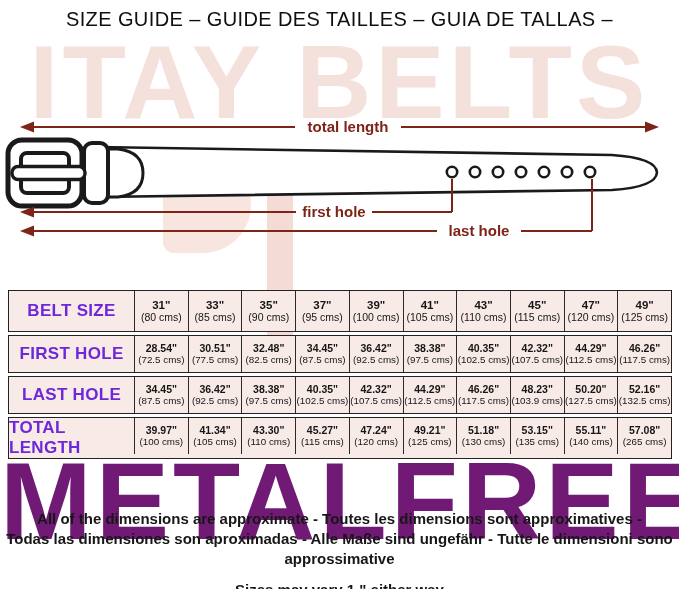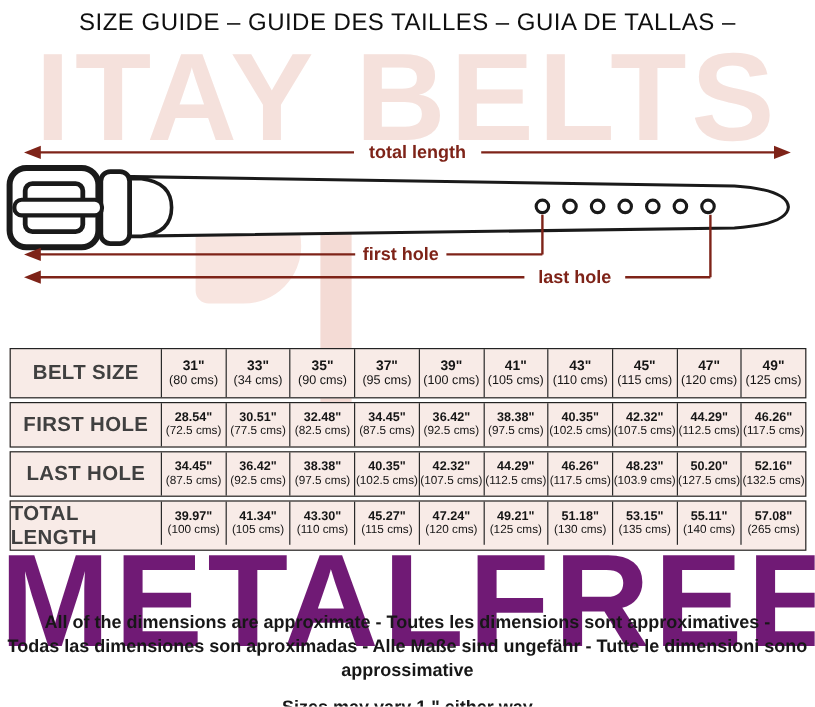--- a/index.html
+++ b/index.html
@@ -22,21 +22,21 @@
   
   .diagram{position:absolute;left:0;top:105px;width:679px;height:150px;z-index:2;}
   .diagram text{font-family:"Liberation Sans",sans-serif;font-weight:700;font-size:15px;}
   
   .size-table{position:absolute;left:8px;top:290px;width:664px;z-index:2;}
   .t-row{display:grid;grid-template-columns:125px repeat(10,1fr);
       border:1.6px solid #232323;background:#f8ebe7;margin-bottom:3px;box-sizing:border-box;}
   .t-row.header-row .t-cell{height:40px;}
   .t-row.data-row .t-cell{height:36px;}
   .t-label{display:flex;align-items:center;justify-content:center;
-      font-size:17px;font-weight:700;letter-spacing:.3px;color:#404040;}
+      font-size:17px;font-weight:700;letter-spacing:.3px;color:#6d28d9;}
   .t-cell{border-left:1.4px solid #2a2a2a;display:flex;flex-direction:column;
       align-items:center;justify-content:center;text-align:center;box-sizing:border-box;}
   .t-cell .v{font-size:10.5px;font-weight:700;line-height:12px;color:#151515;}
   .t-cell .u{font-size:9.8px;font-weight:400;line-height:12px;color:#151515;white-space:nowrap;}
   .header-row .v{font-size:11.5px;}
   .header-row .u{font-size:10.5px;}
   
   .footer{position:absolute;left:0;top:509px;width:100%;text-align:center;z-index:2;
       font-size:15px;font-weight:700;line-height:20px;color:#171717;}
   .footer .vary{margin-top:11px;}
@@ -103,21 +103,21 @@
 
   <div class="size-table">
       <div class="t-row header-row">
         <div class="t-label">BELT SIZE</div>
         <div class="t-cell">
           <span class="v">31"</span>
           <span class="u">(80 cms)</span>
         </div>
         <div class="t-cell">
           <span class="v">33"</span>
-          <span class="u">(34 cms)</span>
+          <span class="u">(85 cms)</span>
         </div>
         <div class="t-cell">
           <span class="v">35"</span>
           <span class="u">(90 cms)</span>
         </div>
         <div class="t-cell">
           <span class="v">37"</span>
           <span class="u">(95 cms)</span>
         </div>
         <div class="t-cell">

